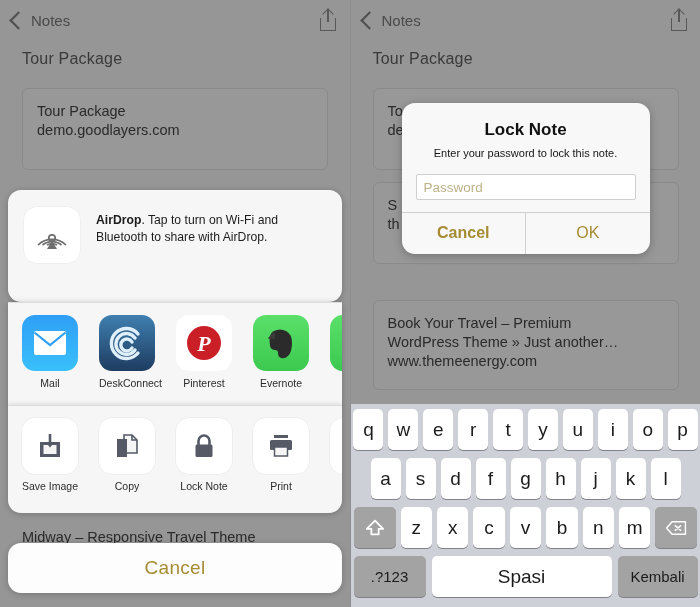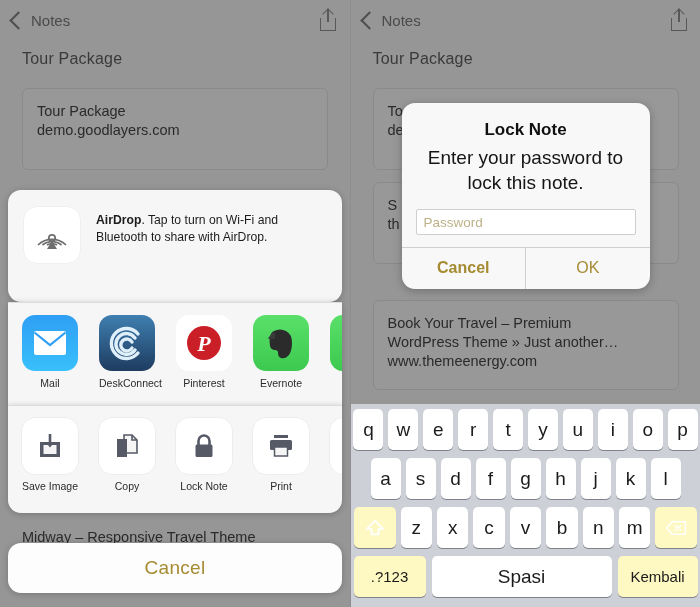--- a/index.html
+++ b/index.html
@@ -66,21 +66,21 @@
   .cancel-txt{font-size:19px;color:#a58b32;letter-spacing:.3px;}
   .behind-text{position:absolute;left:22px;top:529px;width:306px;font-size:14.5px;color:#2a2a2a;}
 
   
   .alert{
     position:absolute;left:51px;top:103px;width:248px;
     background:#f8f8f8;border-radius:13px;overflow:hidden;
     box-shadow:0 2px 10px rgba(0,0,0,.25);
   }
   .alert-title{text-align:center;font-size:17px;font-weight:bold;color:#111;padding:17px 10px 0;}
-  .alert-msg{text-align:center;font-size:19px;color:#151515;padding:6px 22px 0;line-height:1.3;}
+  .alert-msg{text-align:center;font-size:11px;color:#151515;padding:6px 22px 0;line-height:1.3;}
   .alert-field-wrap{padding:14px 14px 12px;}
   .alert-field{
     width:100%;box-sizing:border-box;height:26px;
     background:#fff;border:.5px solid #cfcfcf;border-radius:2px;
     font-size:13.5px;color:#3b82f6;padding:0 7px;outline:none;
     font-family:"Liberation Sans","DejaVu Sans",sans-serif;
   }
   .alert-field::placeholder{color:#bdb188;}
   .alert-btns{display:flex;border-top:.5px solid #cfcfcf;}
   .alert-btn{
@@ -98,21 +98,21 @@
   .krow.r1{gap:5px;padding:0 3px;}
   .krow.r2{gap:5px;padding:0 20px;}
   .krow.r3{gap:5px;padding:0 3px;}
   .krow.r4{gap:6px;padding:0 3px;margin-bottom:0;}
   .key{
     background:#fff;border-radius:5px;
     box-shadow:0 1px 0 rgba(100,104,112,.75);
     display:flex;align-items:center;justify-content:center;
     font-size:19px;color:#1b1b1b;height:41px;flex:1 1 0;min-width:0;
   }
-  .key.dark{background:#fef9c3;box-shadow:0 1px 0 rgba(100,104,112,.75);}
+  .key.dark{background:#a3a3a3;box-shadow:0 1px 0 rgba(100,104,112,.75);}
   .key.shift{flex:0 0 42px;}
   .key.del{flex:0 0 42px;}
   .key.num{flex:0 0 72px;font-size:15px;}
   .key.ret{flex:0 0 80px;font-size:15px;}
   .key.space{flex:1 1 auto;font-size:19px;}
   .kb-icon{width:22px;height:20px;}
 </style>
 </head>
 <body>
 

